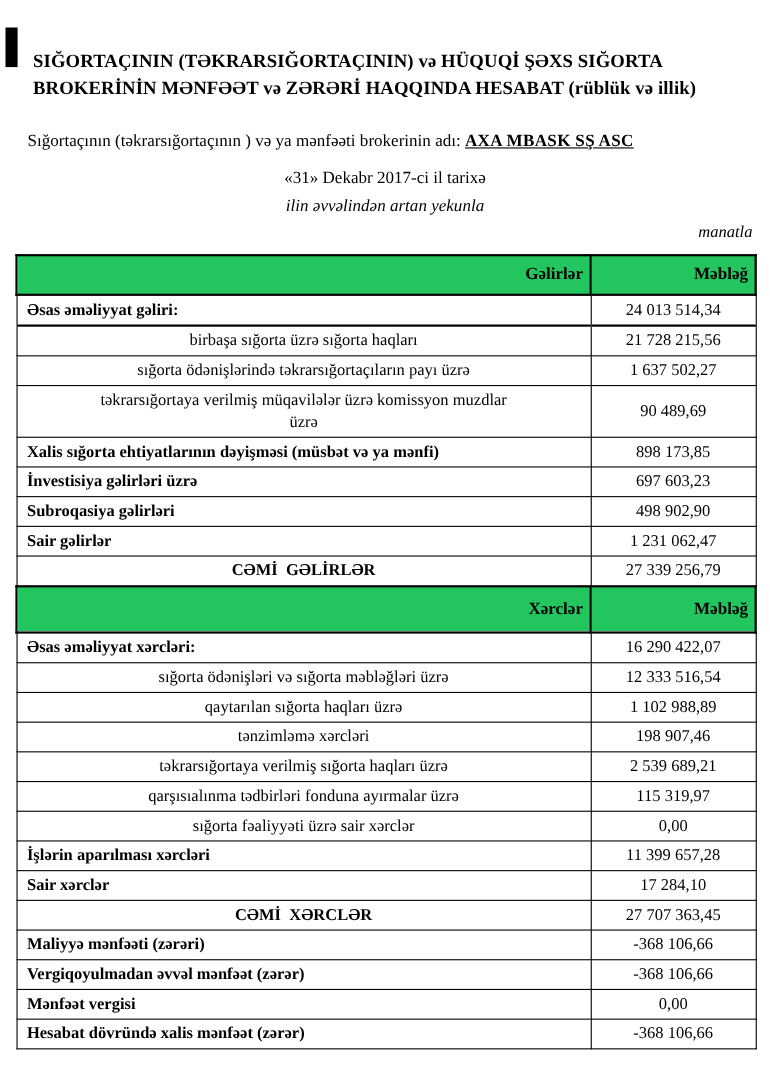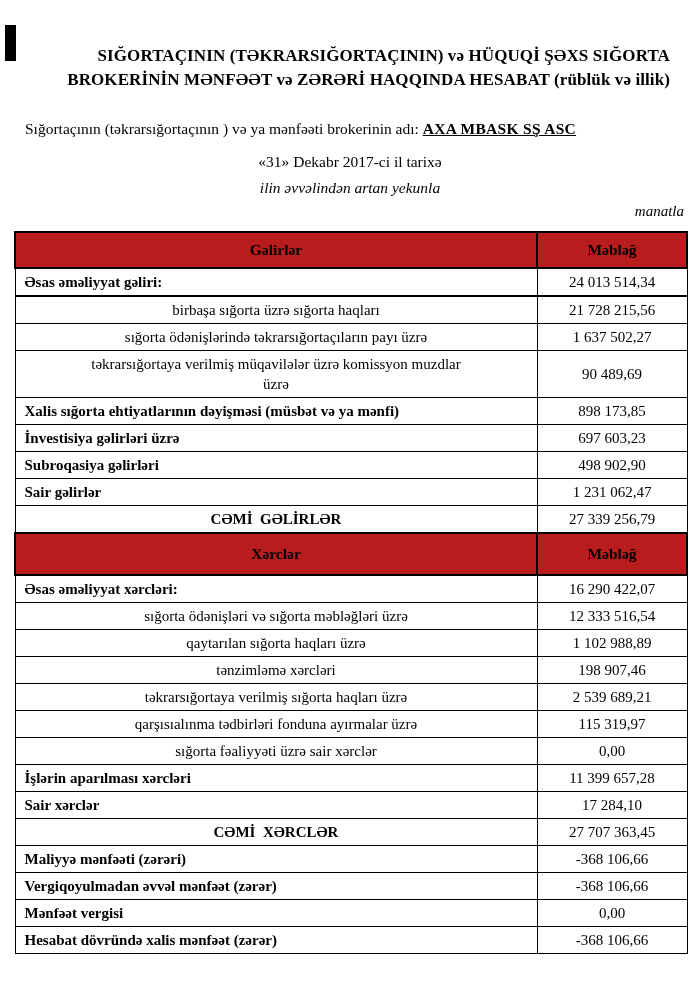--- a/index.html
+++ b/index.html
@@ -10,21 +10,21 @@
     color:#000000;
     font-family:"Liberation Serif","DejaVu Serif",serif;
     overflow:hidden;
   }
   .scan-mark {
     position:absolute; left:5px; top:25px;
     width:11px; height:36px; background:#000000;
   }
   .title {
     margin:44px 30px 0;
-    text-align:right;
+    text-align:left;
     font-size:17px; font-weight:bold;
     line-height:24px;
     letter-spacing:0.1px;
   }
   .company-line {
     margin:27px 0 0 25px;
     font-size:15.5px; line-height:20px;
   }
   .company-name {
     font-weight:bold;
@@ -57,28 +57,28 @@
   .report-table col.c-label  { width:522px; }
   .report-table col.c-amount { width:150px; }
   .report-table th, .report-table td {
     border:1px solid #000000;
     font-size:15px;
     line-height:20px;
     padding:3px 6px;
     overflow:hidden;
   }
   .report-table th {
-    background:#b91c1c;
+    background:#22c55e;
     border-width:2px;
     font-size:15.5px;
     font-weight:bold;
-    text-align:center;
+    text-align:right;
     padding:7px 6px;
   }
-  .report-table tr.hdr-tall th { padding:10px 22px; }
+  .report-table tr.hdr-tall th { padding:10px 6px; }
   td.row-label { white-space:pre-wrap; }
   td.row-label.section { text-align:left; font-weight:bold; padding-left:9px; }
   td.row-label.sub     { text-align:center; font-weight:normal; }
   td.row-label.total   { text-align:center; font-weight:bold; }
   td.row-amount        { text-align:center; font-weight:normal; }
   tr.thick-bottom td   { border-bottom-width:2px; }
 </style>
 </head>
 <body>
 

